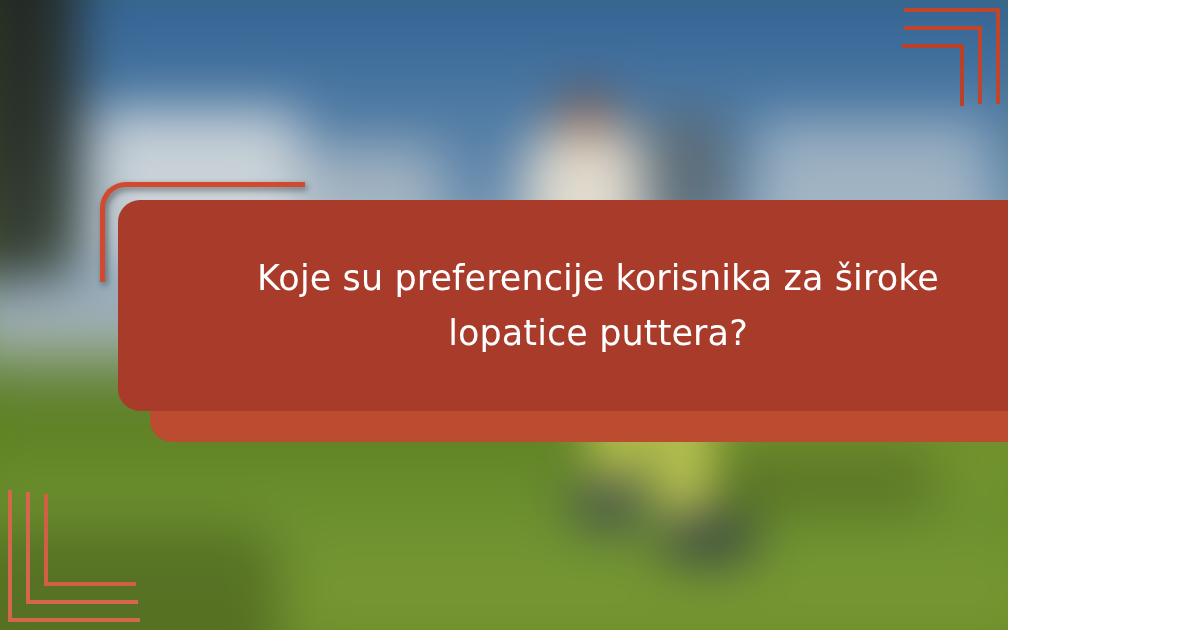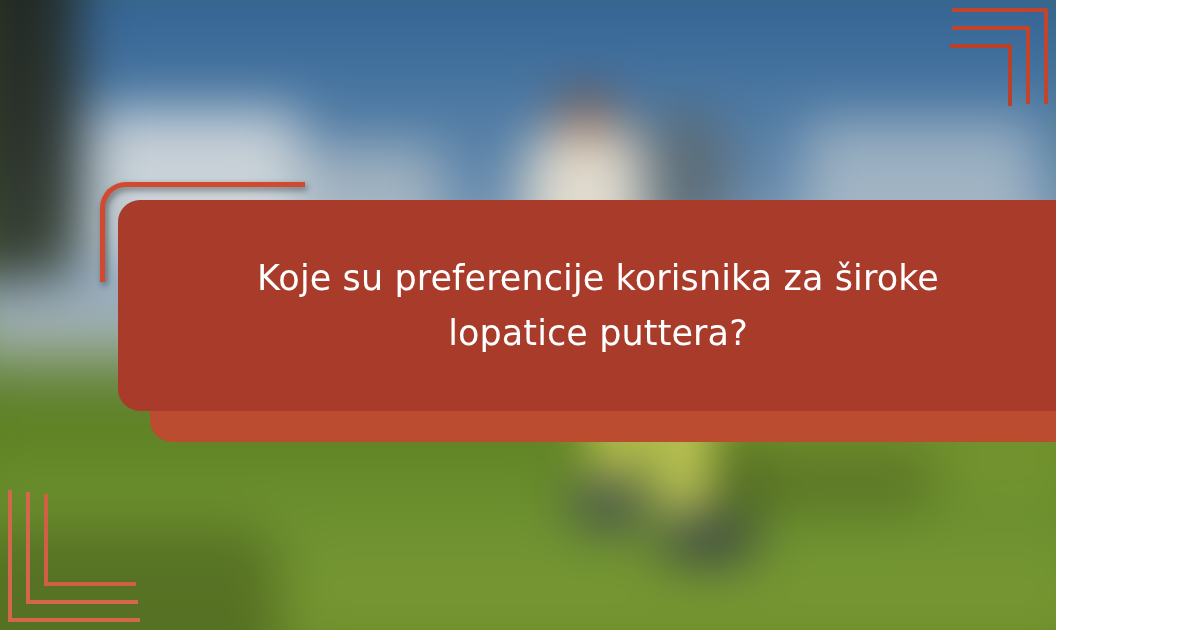--- a/index.html
+++ b/index.html
@@ -10,21 +10,20 @@
     overflow: hidden;
     font-family: "DejaVu Sans", "Liberation Sans", sans-serif;
   }
 
   #stage {
     position: relative;
     width: 1008px;
     height: 630px;
     overflow: hidden;
     background: #4d7c0f;
-    padding-left: 48px;
   }
 
   
   .bg-layer {
     position: absolute;
     inset: -40px;
     filter: blur(26px);
   }
 
   

